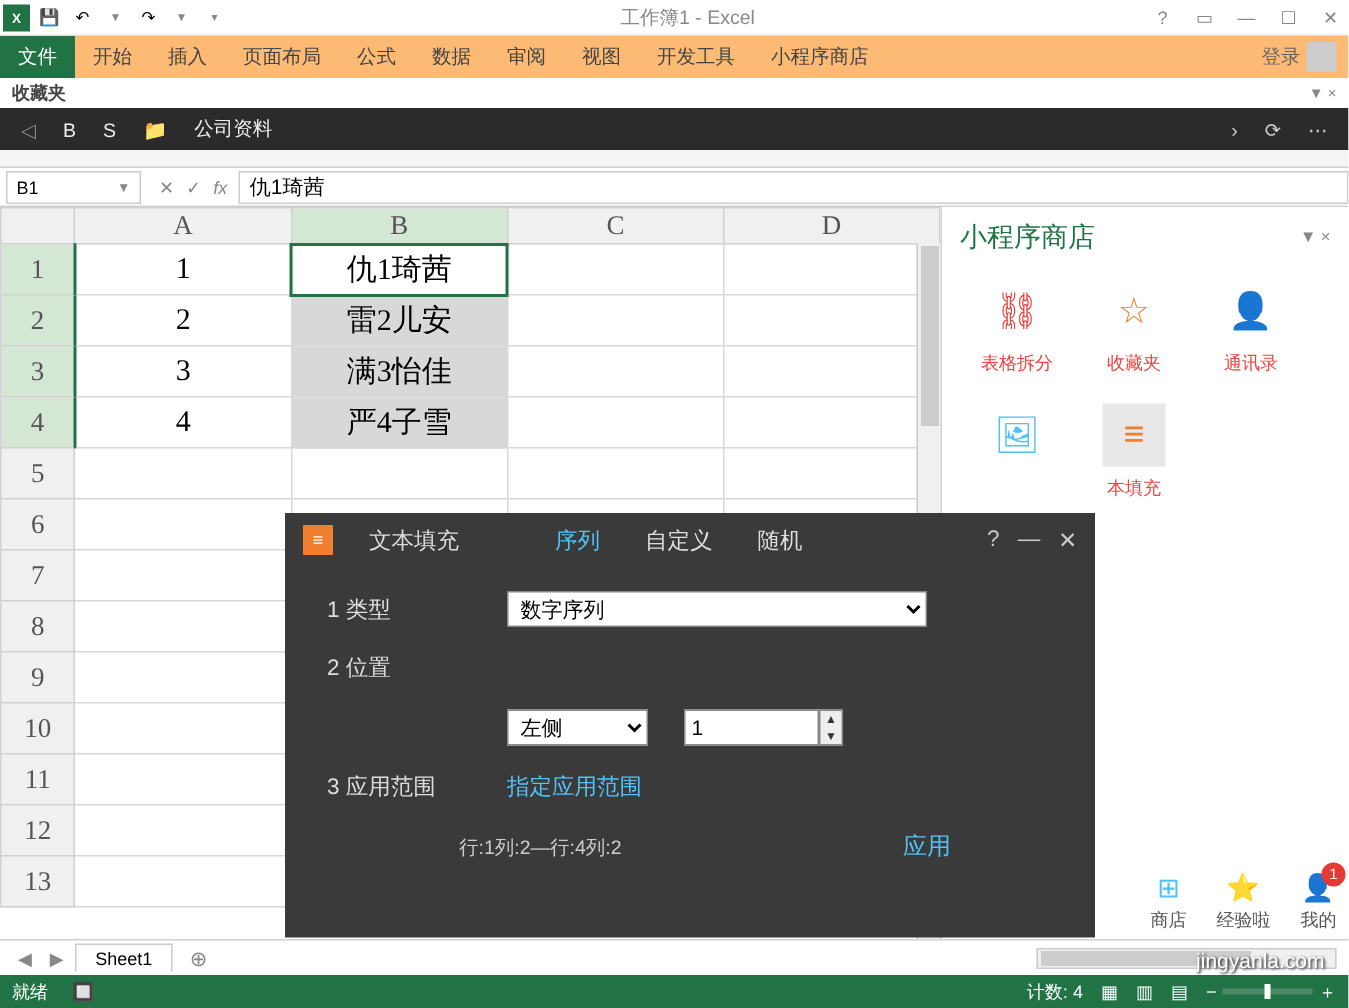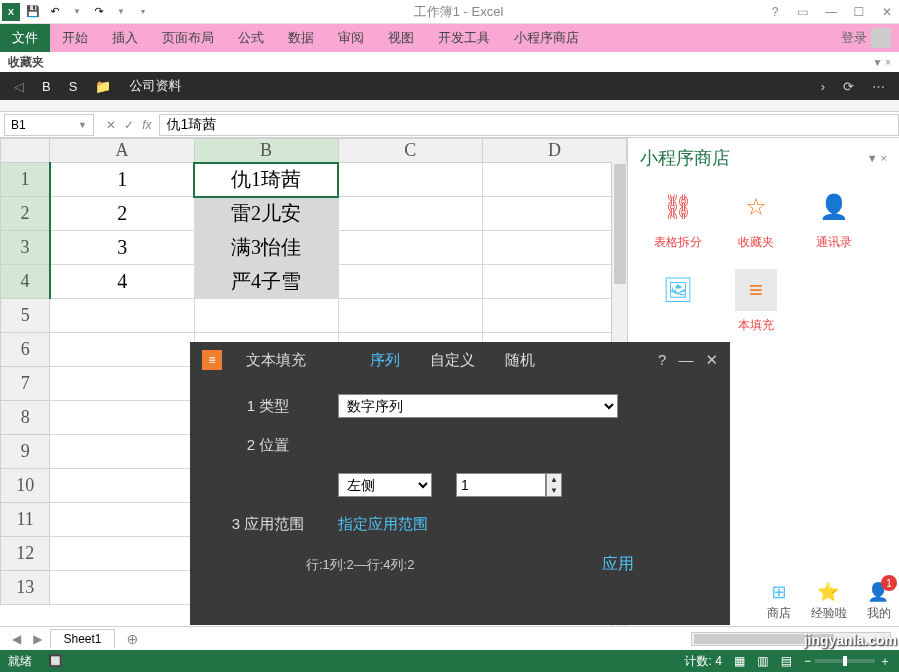--- a/index.html
+++ b/index.html
@@ -4,21 +4,21 @@
 <style>
 *{box-sizing:border-box;margin:0;padding:0;font-family:"Microsoft YaHei","SimSun",sans-serif}
 body{width:899px;height:672px;background:#fff;position:relative;overflow:hidden;font-size:12px}
 .titlebar{height:24px;background:#fff;display:flex;align-items:center;padding:0 2px;border-bottom:1px solid #e0e0e0}
 .titlebar .qat{display:flex;align-items:center;gap:4px}
 .titlebar .qat .ico{width:18px;height:18px;display:flex;align-items:center;justify-content:center;font-size:11px}
 .xl-ico{background:#217346;color:#fff;font-weight:bold;font-size:9px;width:18px;height:18px;display:flex;align-items:center;justify-content:center}
 .titlebar .title{flex:1;text-align:center;color:#888;font-size:13px}
 .titlebar .winbtns{display:flex;gap:8px;color:#888}
 .titlebar .winbtns span{width:20px;text-align:center;cursor:pointer}
-.ribbon{height:28px;background:#f9a8d4;display:flex;align-items:center;padding:0 0}
+.ribbon{height:28px;background:#fdba74;display:flex;align-items:center;padding:0 0}
 .ribbon .tab{padding:0 12px;height:28px;display:flex;align-items:center;color:#444;font-size:13px}
 .ribbon .tab.file{background:#217346;color:#fff}
 .ribbon .login{margin-left:auto;padding:0 8px;color:#666;font-size:13px;display:flex;align-items:center;gap:4px}
 .ribbon .login .avatar{width:20px;height:20px;background:#ccc}
 .favbar{height:20px;background:#fff;padding:2px 8px;color:#444;font-size:12px;display:flex;align-items:center;justify-content:space-between}
 .favbar .chev{color:#888;font-size:10px}
 .darkbar{height:28px;background:#2b2b2b;display:flex;align-items:center;padding:0 14px;color:#eee;gap:18px;font-size:13px}
 .darkbar .folder-ico{color:#f0a030}
 .darkbar .right{margin-left:auto;display:flex;gap:18px;align-items:center;color:#ccc}
 .ribbon-body{height:12px;background:#f5f5f5;border-bottom:1px solid #d0d0d0}
@@ -51,21 +51,21 @@
 .dialog{position:absolute;left:190px;top:342px;width:540px;height:283px;background:#3a3a3a;color:#ddd;font-size:15px}
 .dlg-title{height:36px;display:flex;align-items:center;padding:0 12px;gap:24px}
 .dlg-title .dico{width:20px;height:20px;background:#f08030;display:flex;align-items:center;justify-content:center;color:#fff;font-size:12px}
 .dlg-title .ttl{font-size:15px}
 .dlg-tabs{display:flex;gap:30px;margin-left:40px}
 .dlg-tabs span{cursor:pointer}
 .dlg-tabs .active{color:#4fc3f7}
 .dlg-title .wbtns{margin-left:auto;display:flex;gap:12px;color:#ccc;font-size:15px}
 .dlg-body{padding:16px 28px}
 .dlg-row{display:flex;align-items:center;margin-bottom:18px}
-.dlg-row .lbl{width:120px;text-align:center;padding-right:20px}
+.dlg-row .lbl{width:120px;text-align:left;padding-right:20px}
 .dlg-row .ctrl{flex:1;display:flex;gap:24px}
 .dlg-row select,.dlg-row input[type=text]{background:#fff;border:1px solid #888;height:24px;font-size:14px;padding:0 4px}
 .dlg-row .sel1{width:280px}
 .dlg-row .sel2{width:94px}
 .dlg-row .num{width:90px}
 .chk{display:flex;align-items:center;gap:6px}
 .chk .box{width:12px;height:12px;border:1px solid #fff;display:inline-block}
 .chk .box.checked{background:#fff}
 .chk .box.checked::after{content:"✓";color:#333;font-size:10px;position:relative;top:-3px;left:1px}
 .dlg-link{color:#4fc3f7;cursor:pointer}
@@ -81,21 +81,21 @@
 .sheettabs .hscroll .thumb{width:140px;height:10px;background:#ccc;margin-left:2px}
 .statusbar{height:22px;background:#217346;color:#fff;display:flex;align-items:center;padding:0 8px;font-size:12px;gap:16px}
 .statusbar .right{margin-left:auto;display:flex;gap:12px;align-items:center}
 .statusbar .zoom{display:flex;align-items:center;gap:4px}
 .statusbar .slider{width:60px;height:4px;background:#4a8a66;position:relative}
 .statusbar .slider .th{position:absolute;left:28px;top:-3px;width:4px;height:10px;background:#fff}
 .panel-footer{position:absolute;bottom:4px;right:8px;display:flex;gap:20px;align-items:flex-end}
 .pf-item{display:flex;flex-direction:column;align-items:center;font-size:12px;color:#555;gap:2px}
 .pf-item .ico{font-size:18px}
 .badge{position:absolute;top:-6px;right:-6px;background:#e53935;color:#fff;width:16px;height:16px;border-radius:50%;font-size:10px;display:flex;align-items:center;justify-content:center}
-.watermark{position:absolute;right:2px;bottom:24px;color:#fff;font-size:14px;font-weight:bold;text-shadow:1px 1px 2px #000;pointer-events:none}
+.watermark{position:absolute;right:16px;bottom:24px;color:#fff;font-size:14px;font-weight:normal;text-shadow:1px 1px 2px #000;pointer-events:none}
 .vscroll{position:absolute;right:0;top:24px;bottom:0;width:16px;background:#f0f0f0;border-left:1px solid #ccc}
 .vscroll .thumb{position:absolute;left:2px;top:2px;width:12px;height:120px;background:#ccc}
 .spin{display:inline-flex;flex-direction:column;border:1px solid #888;height:24px;width:16px;background:#eee;font-size:8px;line-height:11px;text-align:center;color:#333}
 </style>
 </head>
 <body>
 
 <div class="titlebar">
   <div class="qat">
     <span class="xl-ico">X</span>

